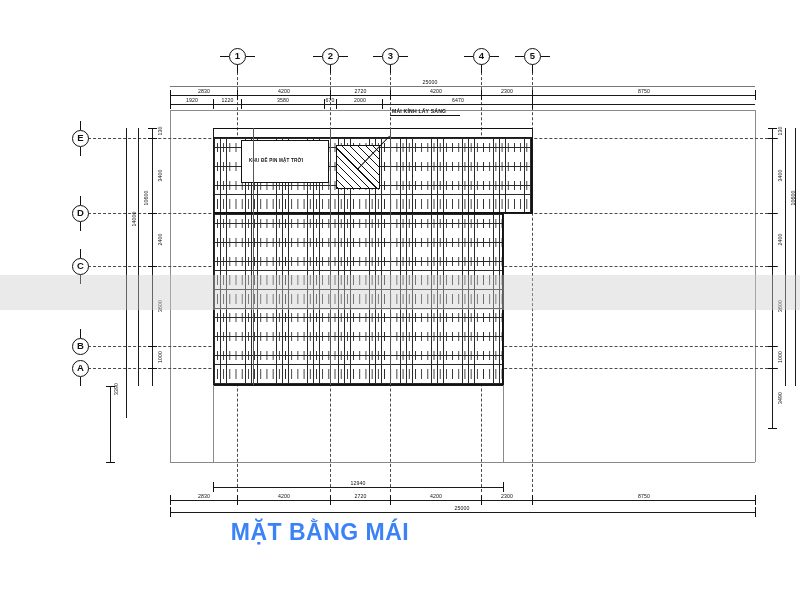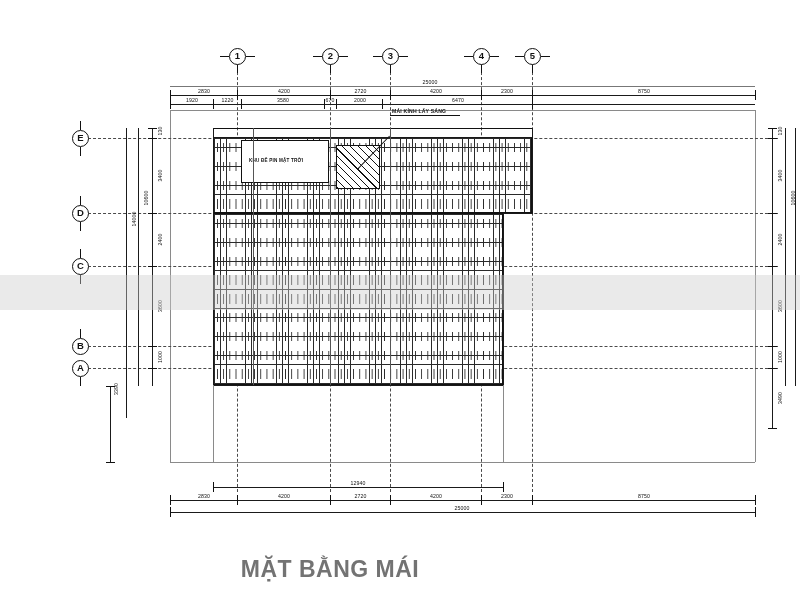--- a/index.html
+++ b/index.html
@@ -221,28 +221,27 @@
     font-size: 19px;
     color: rgba(255,255,255,0.92);
     white-space: nowrap;
     letter-spacing: .3px;
     text-shadow: 0 0 1px rgba(160,160,160,0.5);
   }
 
   
   #plan-title {
     position: absolute;
-    left: 0; top: 556px;
+    left: 0; top: 519px;
     width: 640px;
     text-align: center;
     font-size: 23px;
     font-weight: bold;
-    color: #737373;
+    color: #3b82f6;
     letter-spacing: .5px;
-    margin-left: 10px;
   }
 </style>
 </head>
 <body>
 
 <div id="page">
 
 
   <div id="sheet">
 

